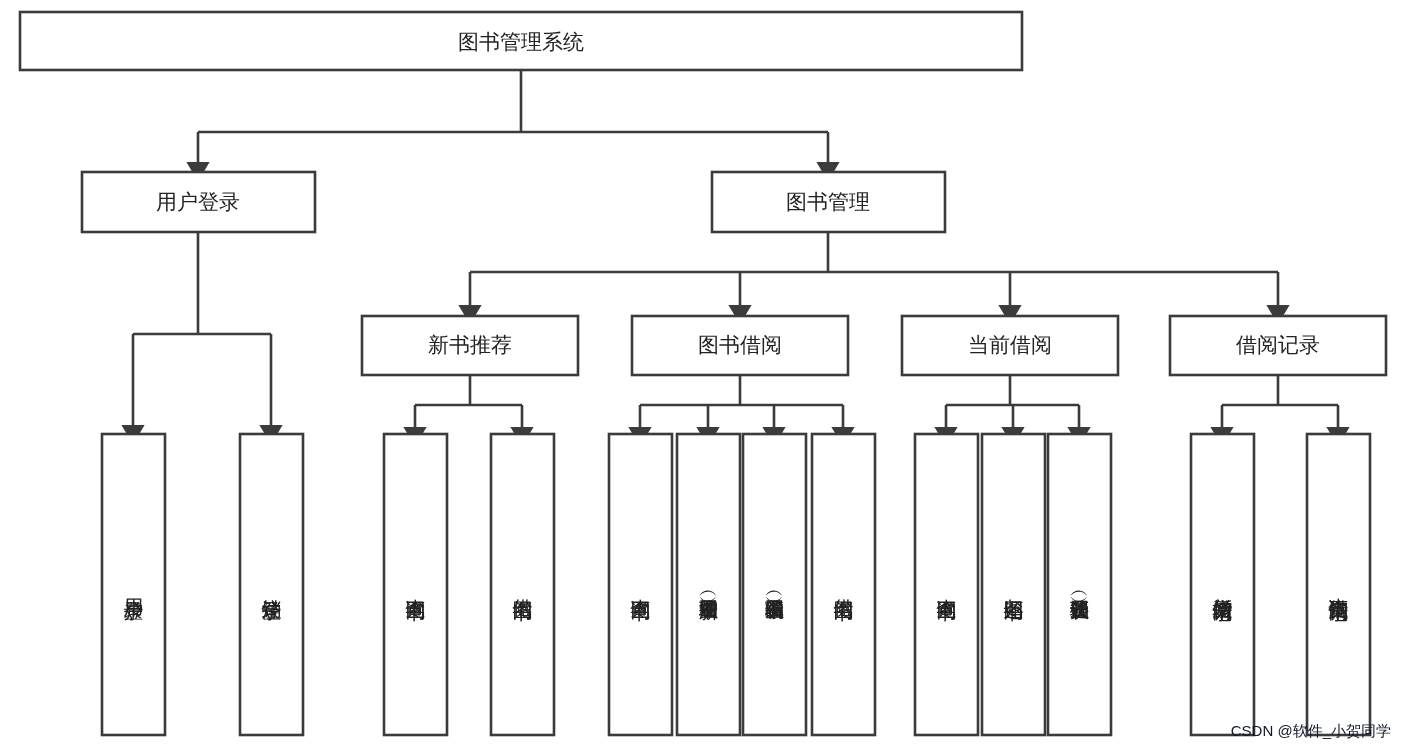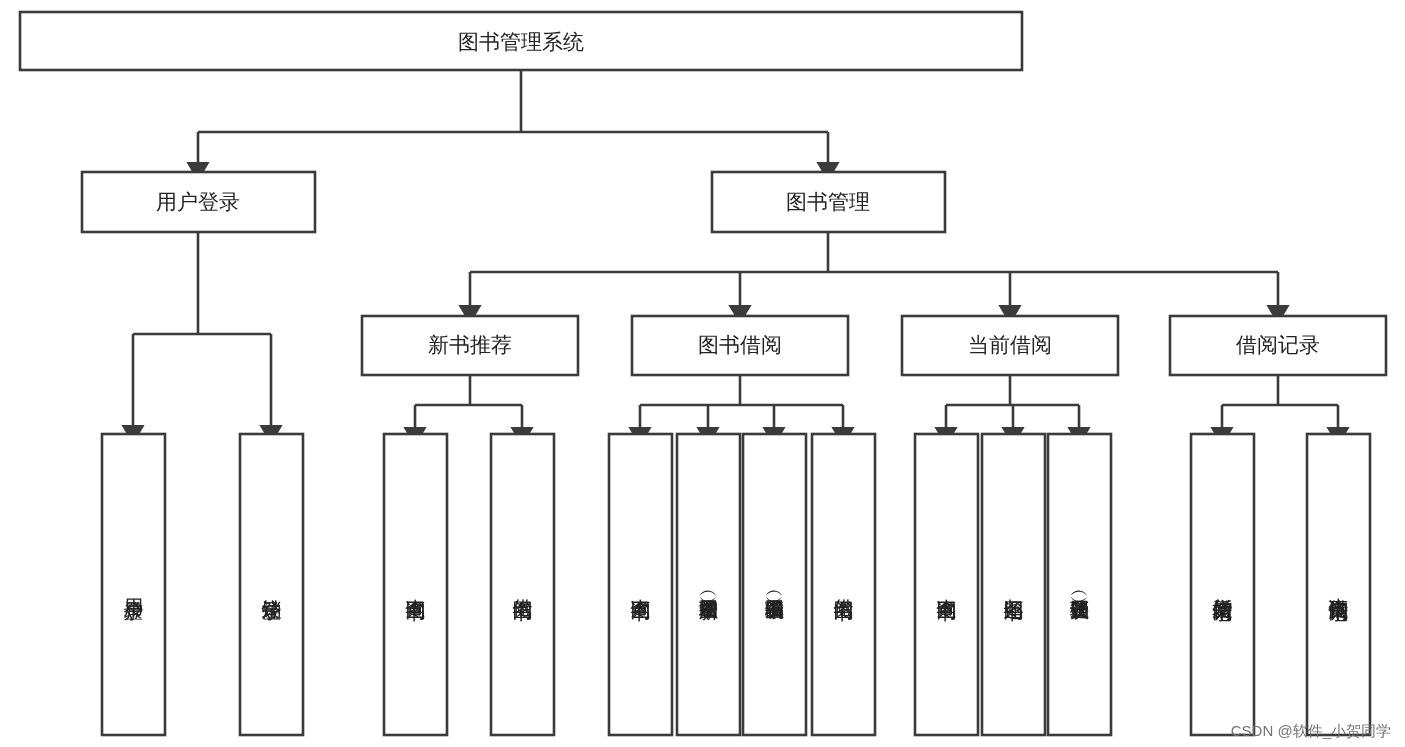--- a/index.html
+++ b/index.html
@@ -6,21 +6,21 @@
   body{font-family:"Liberation Sans","DejaVu Sans",sans-serif;}
   #stage{position:relative;width:1405px;height:747px;background:#fff;overflow:hidden;}
   svg#tree{position:absolute;left:0;top:0;width:1405px;height:747px;}
   .node-rect{fill:#ffffff;stroke:#3b3b3b;stroke-width:2.6;}
   .node-label{fill:#222222;font-family:"Liberation Sans","DejaVu Sans",sans-serif;text-anchor:middle;dominant-baseline:middle;}
   .node-label.h{font-size:21px;}
   .link{stroke:#3b3b3b;stroke-width:2.6;fill:none;}
   .vbox{position:absolute;display:flex;align-items:center;justify-content:center;pointer-events:none;}
   .vbox .inner{writing-mode:vertical-rl;text-orientation:upright;letter-spacing:1px;font-size:20px;color:#222;line-height:1.05;white-space:nowrap;}
   .vbox.fill .inner{font-size:19px;letter-spacing:0px;}
-  #watermark{position:absolute;right:14px;bottom:6px;color:#737373;font-size:15px;font-family:"Liberation Sans","DejaVu Sans",sans-serif;white-space:nowrap;}
+  #watermark{position:absolute;right:14px;bottom:6px;color:#0f172a;font-size:15px;font-family:"Liberation Sans","DejaVu Sans",sans-serif;white-space:nowrap;}
 </style>
 </head>
 <body>
 
 <div id="stage">
 
   <svg id="tree" viewBox="0 0 1405 747">
     <defs>
       <marker id="arrow" markerWidth="9" markerHeight="9" refX="1.2" refY="4.5" orient="auto" markerUnits="strokeWidth">
         <path d="M0,0 L0,9 L7.5,4.5 z" fill="#3b3b3b"></path>

